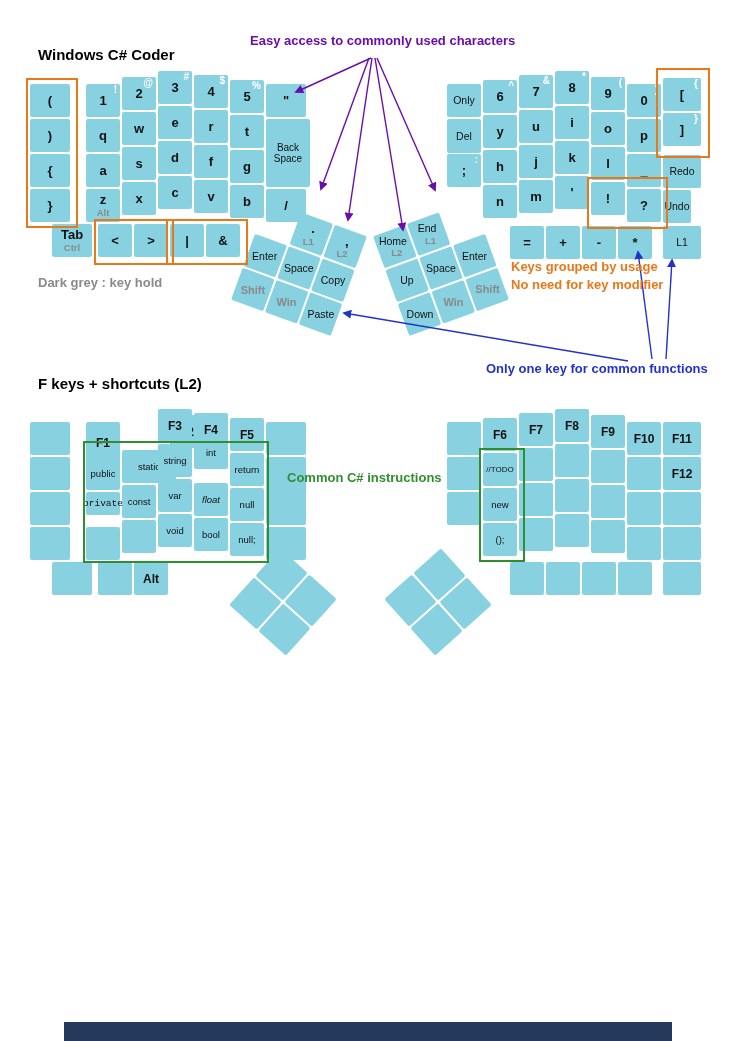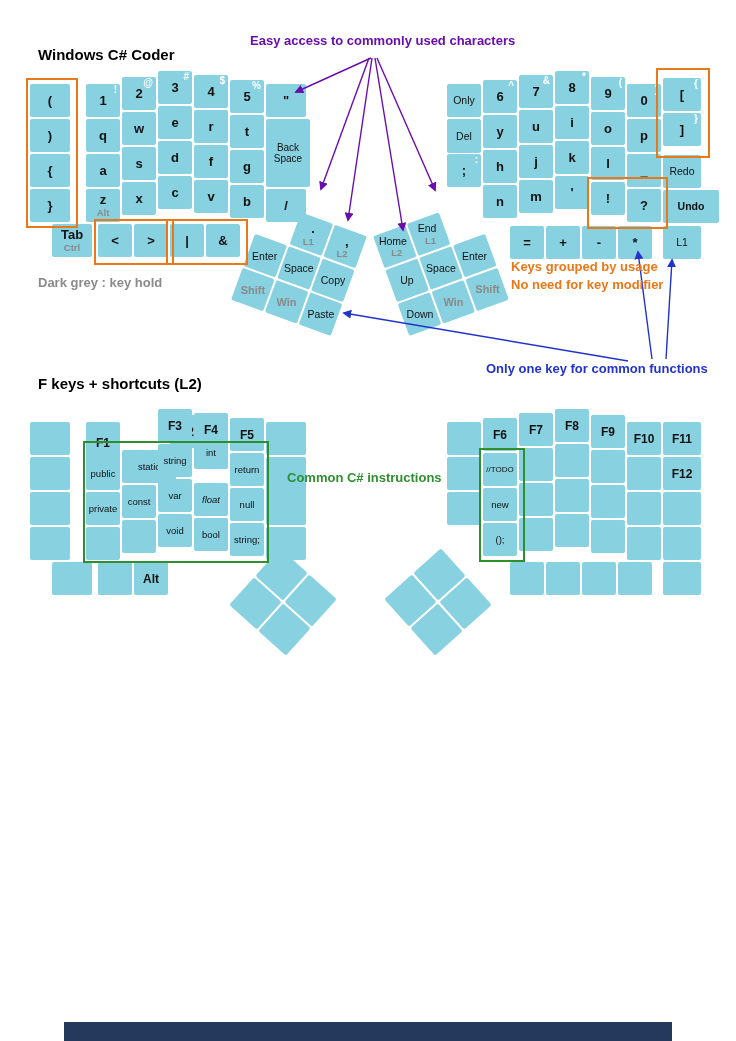--- a/index.html
+++ b/index.html
@@ -261,21 +261,21 @@
       <span class="main">[</span>
       <span class="sub">{</span>
     </div>
     <div class="key" style="left: 663px; top: 113px; width: 38px; height: 33px;">
       <span class="main">]</span>
       <span class="sub">}</span>
     </div>
     <div class="key sm" style="left: 663px; top: 155px; width: 38px; height: 33px;">
       <span class="main">Redo</span>
     </div>
-    <div class="key sm" style="left: 663px; top: 190px; width: 56px; height: 33px; font-weight: bold;">
+    <div class="key sm" style="left: 663px; top: 190px; width: 28px; height: 33px;">
       <span class="main">Undo</span>
     </div>
     <div class="key sm" style="left: 663px; top: 226px; width: 38px; height: 33px;">
       <span class="main">L1</span>
     </div>
     <div class="key" style="left: 510px; top: 226px; width: 34px; height: 33px;">
       <span class="main">=</span>
     </div>
     <div class="key" style="left: 546px; top: 226px; width: 34px; height: 33px;">
       <span class="main">+</span>
@@ -350,21 +350,21 @@
     <div class="key" style="left: 30px; top: 422px; width: 40px; height: 33px;"></div>
     <div class="key" style="left: 30px; top: 457px; width: 40px; height: 33px;"></div>
     <div class="key" style="left: 30px; top: 492px; width: 40px; height: 33px;"></div>
     <div class="key" style="left: 30px; top: 527px; width: 40px; height: 33px;"></div>
     <div class="key fk" style="left: 86px; top: 422px; width: 34px; height: 42px;">
       <span class="main">F1</span>
     </div>
     <div class="key kw" style="left: 86px; top: 457px; width: 34px; height: 33px;">
       <span class="main">public</span>
     </div>
-    <div class="key kw" style="left: 86px; top: 492px; width: 34px; height: 33px;">
+    <div class="key kw" style="left: 86px; top: 492px; width: 34px; height: 23px; font-family: Liberation Mono, monospace;">
       <span class="main">private</span>
     </div>
     <div class="key" style="left: 86px; top: 527px; width: 34px; height: 33px;"></div>
     <div class="key fk" style="left: 122px; top: 415px; width: 34px; height: 33px; margin-left: 48px;">
       <span class="main">F2</span>
     </div>
     <div class="key kw" style="left: 122px; top: 450px; width: 54px; height: 33px;">
       <span class="main">static</span>
     </div>
     <div class="key kw" style="left: 122px; top: 485px; width: 34px; height: 33px;">
@@ -398,21 +398,21 @@
     <div class="key fk" style="left: 230px; top: 418px; width: 34px; height: 33px;">
       <span class="main">F5</span>
     </div>
     <div class="key kw" style="left: 230px; top: 453px; width: 34px; height: 33px;">
       <span class="main">return</span>
     </div>
     <div class="key kw" style="left: 230px; top: 488px; width: 34px; height: 33px;">
       <span class="main">null</span>
     </div>
     <div class="key kw" style="left: 230px; top: 523px; width: 34px; height: 33px;">
-      <span class="main">string;</span>
+      <span class="main">null;</span>
     </div>
     <div class="key" style="left: 266px; top: 422px; width: 40px; height: 33px;"></div>
     <div class="key" style="left: 266px; top: 457px; width: 40px; height: 68px;"></div>
     <div class="key" style="left: 266px; top: 527px; width: 40px; height: 33px;"></div>
     <div class="key" style="left: 52px; top: 562px; width: 40px; height: 33px;"></div>
     <div class="key" style="left: 98px; top: 562px; width: 34px; height: 33px;"></div>
     <div class="key fk" style="left: 134px; top: 562px; width: 34px; height: 33px;">
       <span class="main">Alt</span>
     </div>
     <div class="key" style="left: 447px; top: 422px; width: 34px; height: 33px;"></div>

